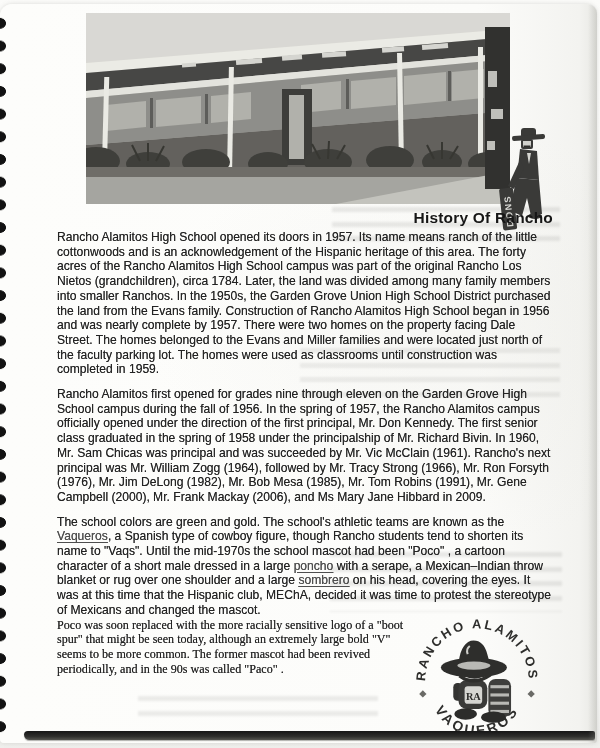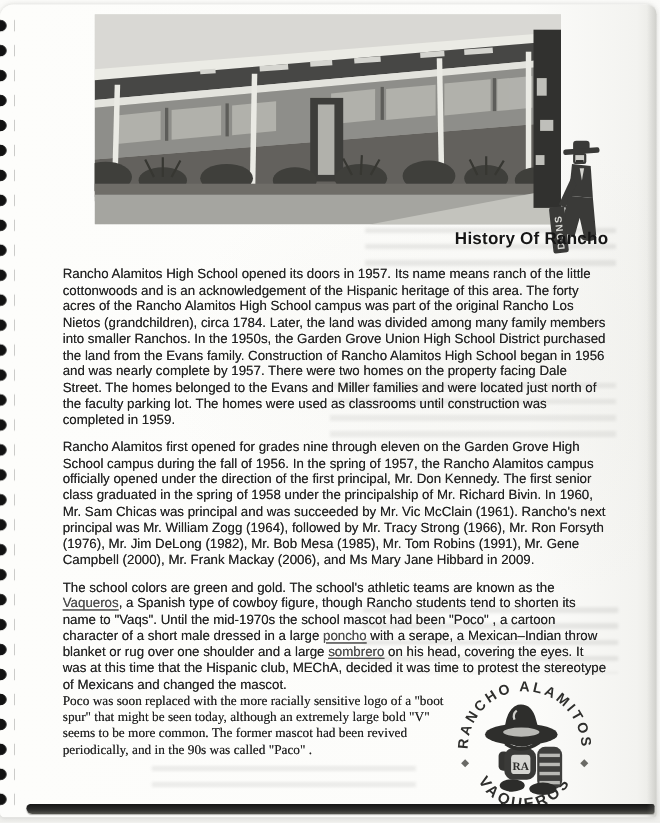--- a/index.html
+++ b/index.html
@@ -38,21 +38,21 @@
   .heading{
     position:absolute;left:57px;top:205px;width:496px;margin:0;
     text-align:right;font-size:15.5px;font-weight:700;color:#161616;
     letter-spacing:.2px;
   }
   .body-text{
     position:absolute;left:57px;top:226px;width:496px;
     font-size:12.1px;line-height:14.7px;color:#232323;
     text-shadow:0 0 .35px rgba(45,45,45,.75);
   }
-  .body-text p{margin:12px 0 10px 0;}
+  .body-text p{margin:0 0 10px 0;}
   .body-text p.joined{margin:0;}
   .body-text p.narrow{width:356px;font-family:Liberation Serif, serif;}
   .doc-link{color:#4e4e4e;text-decoration:underline;text-underline-offset:1.5px;}
   .seal{
     position:absolute;left:412px;top:611px;width:130px;height:130px;
     filter:blur(.25px);
   }
   .ghost{
     position:absolute;
     background-image:repeating-linear-gradient(180deg,

